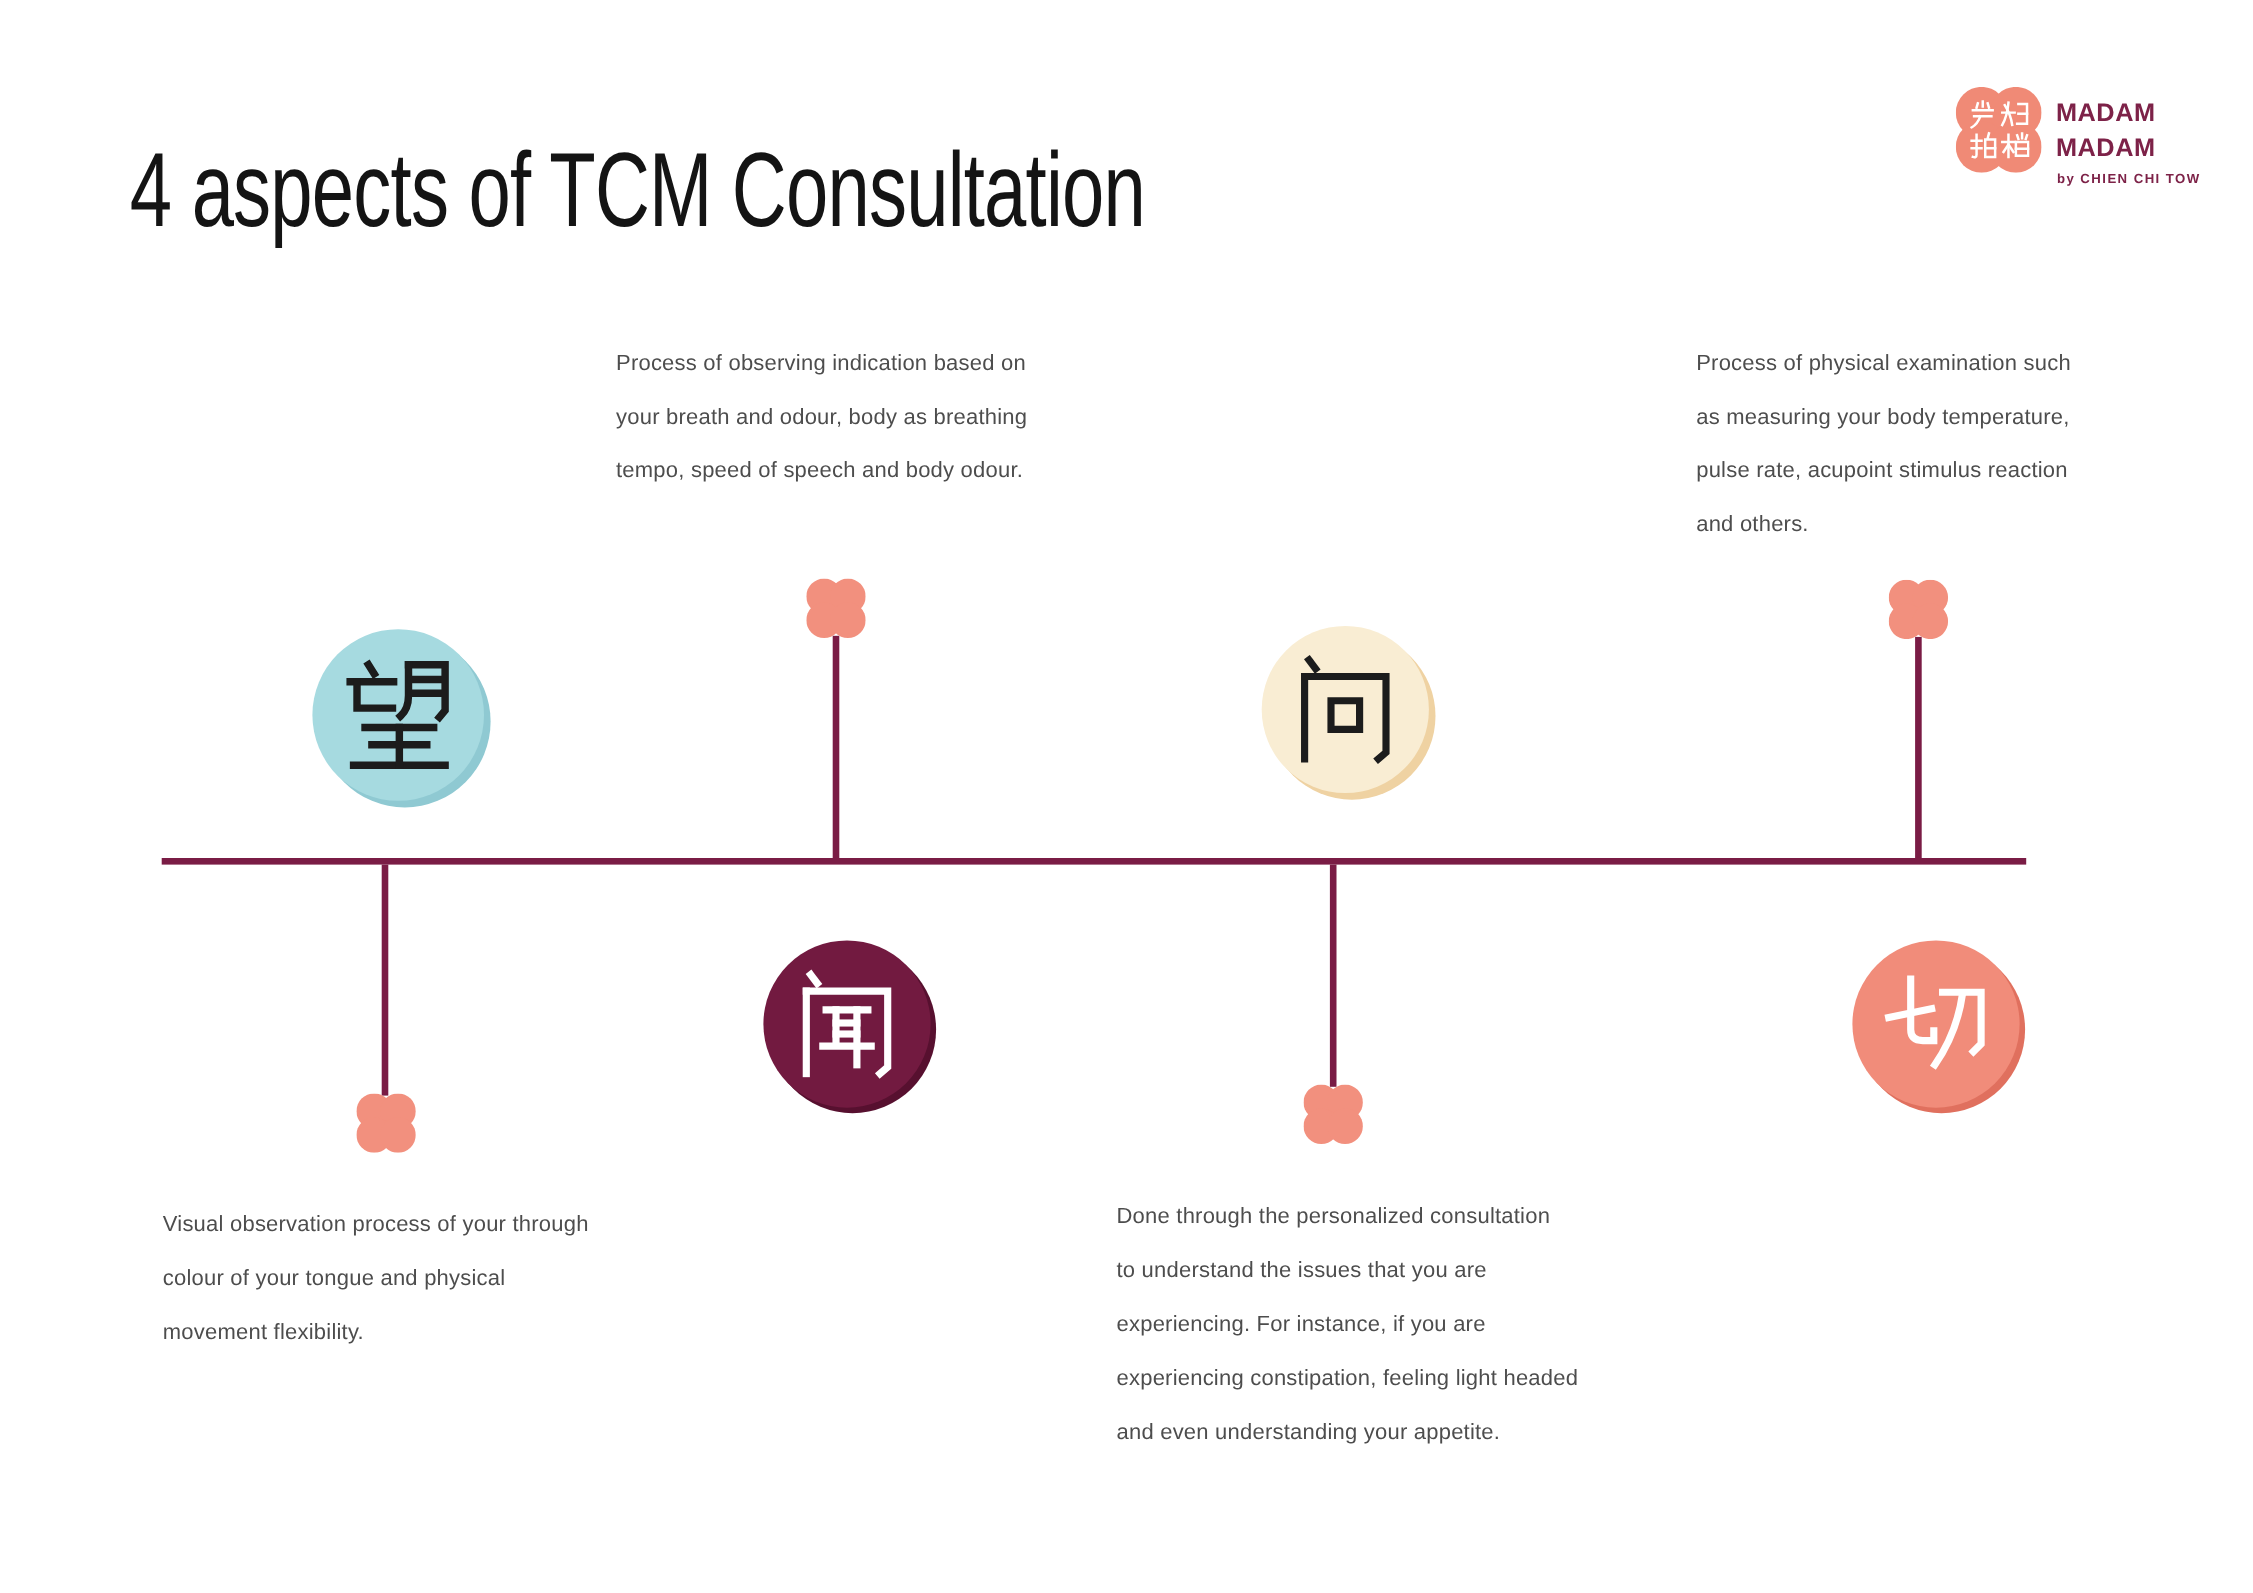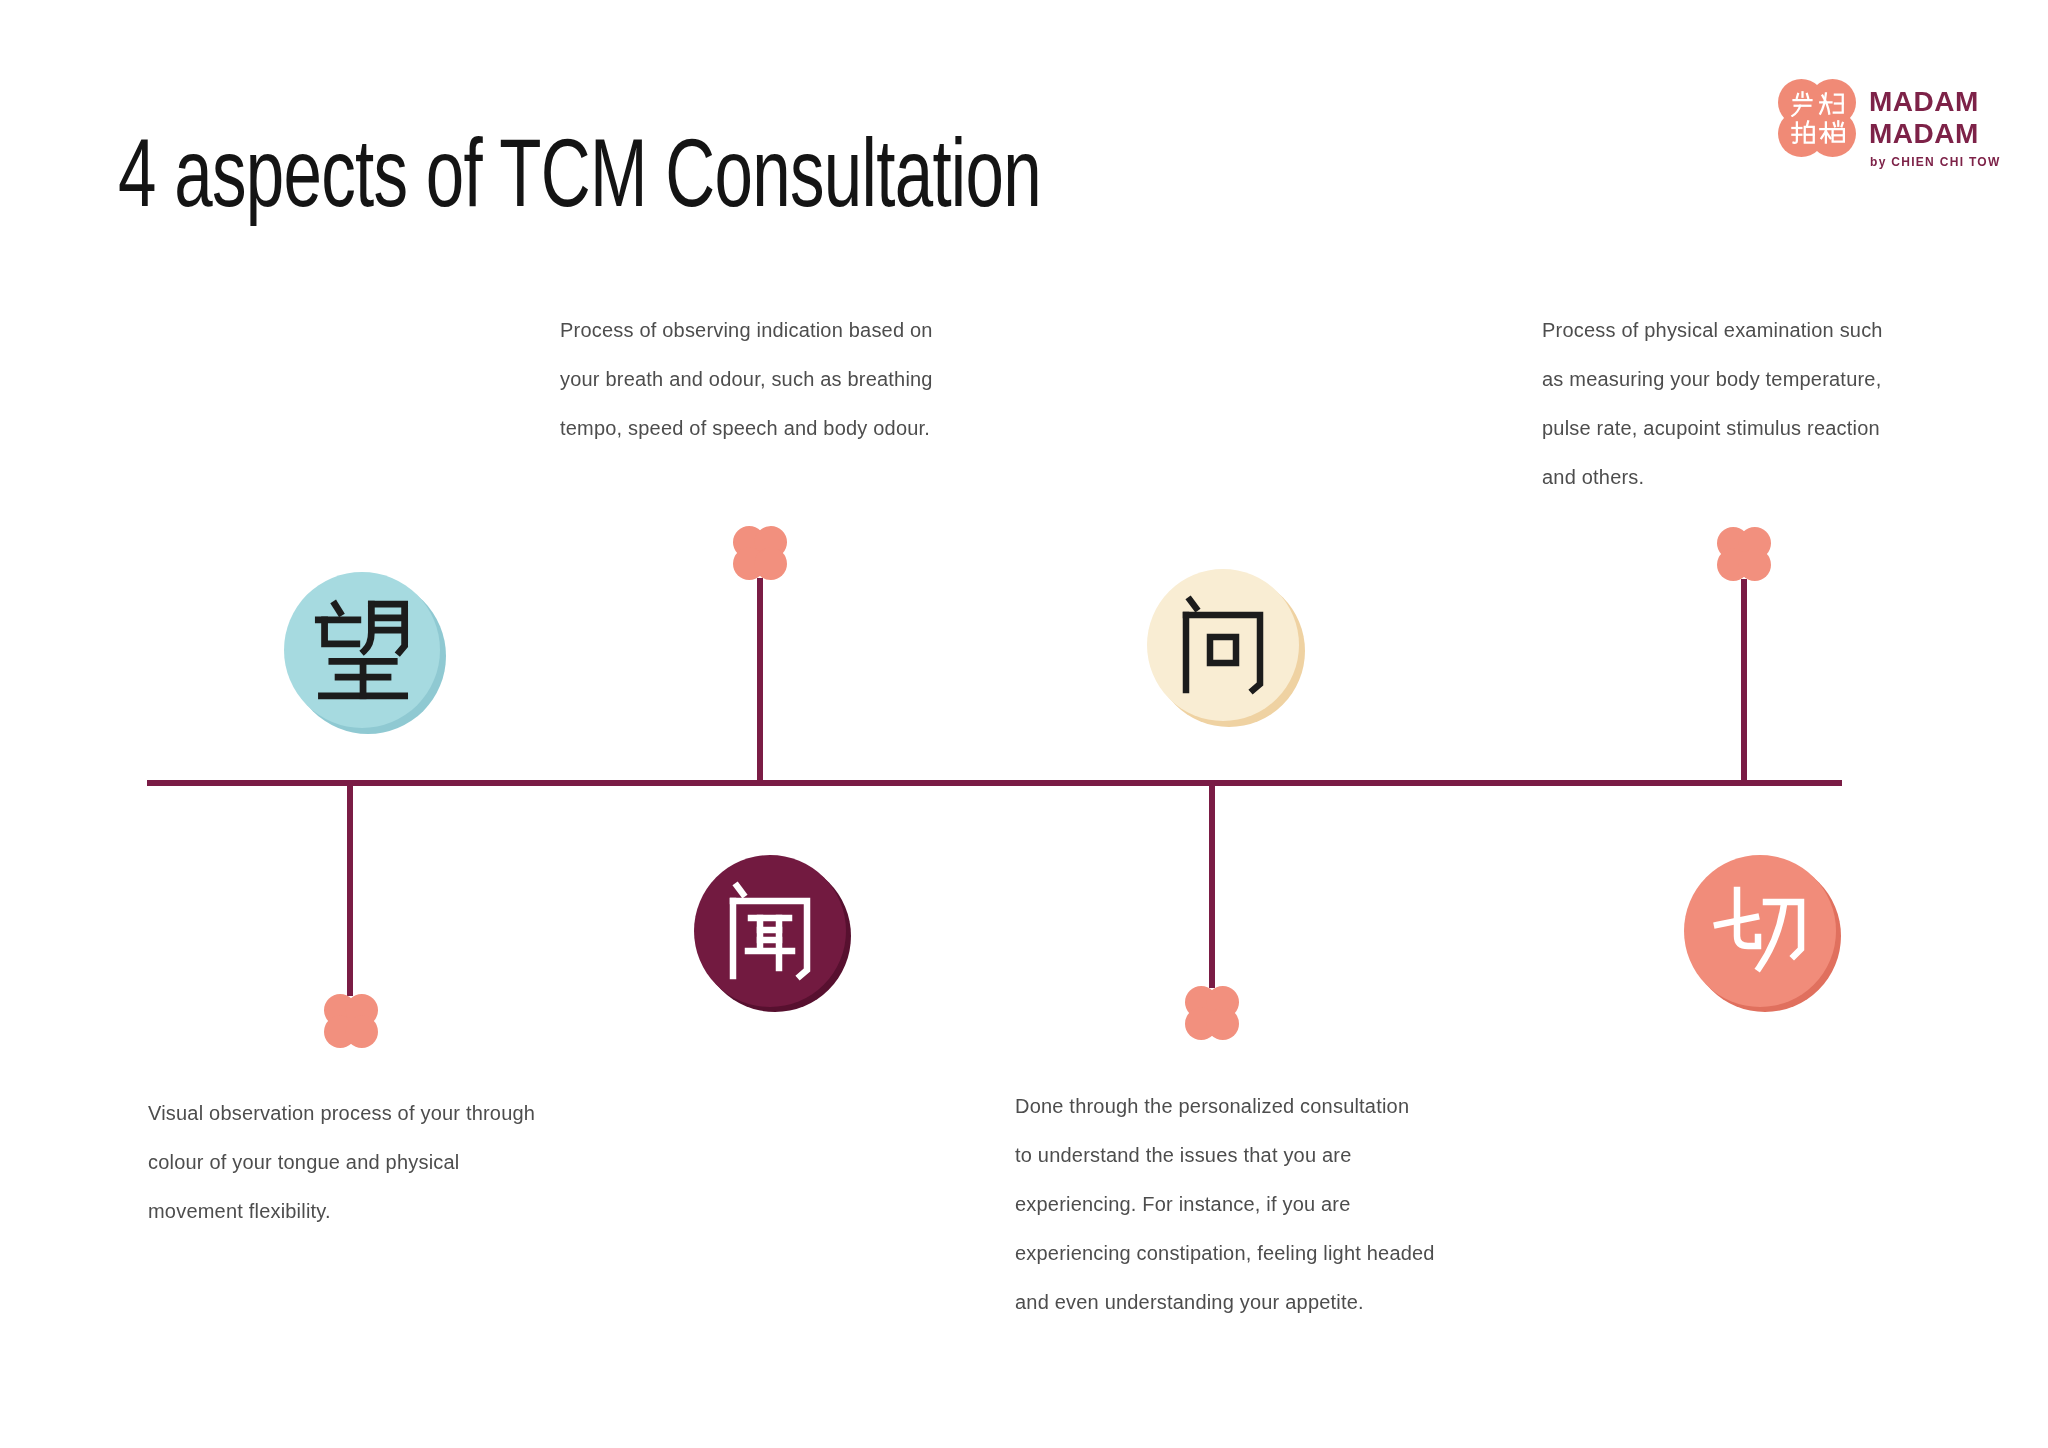--- a/index.html
+++ b/index.html
@@ -31,21 +31,21 @@
   .logo-badge { position: absolute; left: 0; top: 0; width: 78px; height: 78px; }
   .logo-badge svg.blob { position: absolute; inset: 0; width: 100%; height: 100%; }
   .badge-grid {
     position: absolute; left: 11px; top: 11px; width: 56px; height: 56px;
     display: grid; grid-template-columns: 1fr 1fr; grid-template-rows: 1fr 1fr;
     gap: 2px;
   }
   .badge-grid svg { width: 100%; height: 100%; }
   .wordmark {
     position: absolute; left: 91px; top: 7px;
-    color: #7D2248; font-weight: 700; font-size: 28px; line-height: 32px;
+    color: #7D2248; font-weight: 700; font-size: 23px; line-height: 32px;
     letter-spacing: 0.5px; white-space: nowrap;
   }
   .byline {
     position: absolute; left: 92px; top: 76px;
     color: #7D2248; font-weight: 700; font-size: 12px;
     letter-spacing: 1.3px; white-space: nowrap;
   }
 
   
   .hline { position: absolute; left: 147px; top: 780px; width: 1695px; height: 6px; background: #7A1C45; }
@@ -215,21 +215,21 @@
           <path d="M40,37 V68"></path>
           <path d="M59,37 V87"></path>
         <path d="M40,49 H59"></path>
           <path d="M40,59 H59"></path>
           <path d="M28,70 H72"></path>
       </g>
     </svg>
   </div>
   <div class="desc d-wen">
     <div class="line">Process of observing indication based on</div>
-    <div class="line">your breath and odour, such as breathing</div>
+    <div class="line">your breath and odour, body as breathing</div>
     <div class="line">tempo, speed of speech and body odour.</div>
   </div>
 
   <div class="circle c-ask" aria-label="问">
     <svg width="100" height="100" viewBox="0 0 100 100">
       <g class="stroke-dark">
         <path d="M17,5 L23,13"></path>
           <path d="M13,20 V95"></path>
           <path d="M13,20 H87 V89 L80,95"></path>
         <path d="M37,42 H63 V68 H37 Z"></path>

